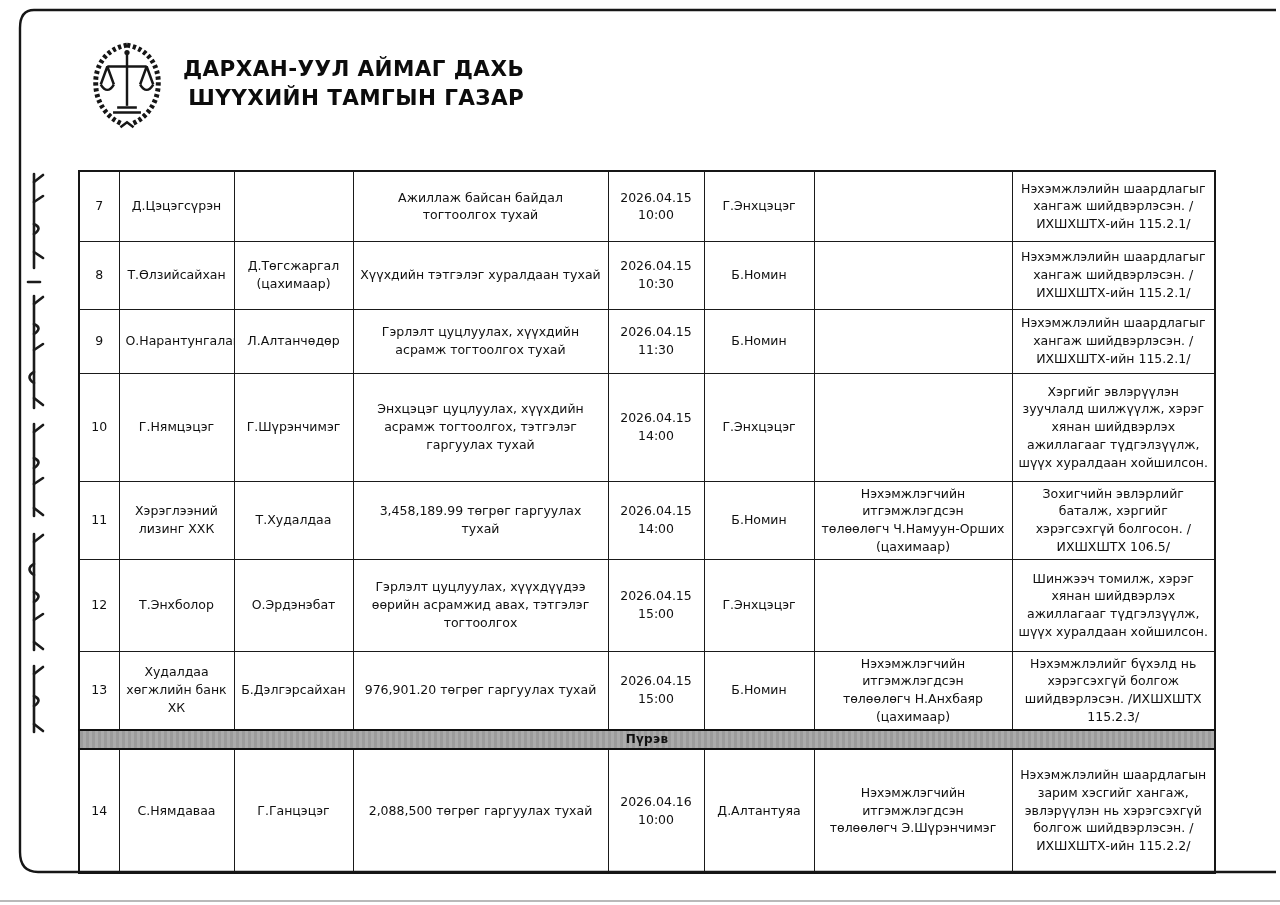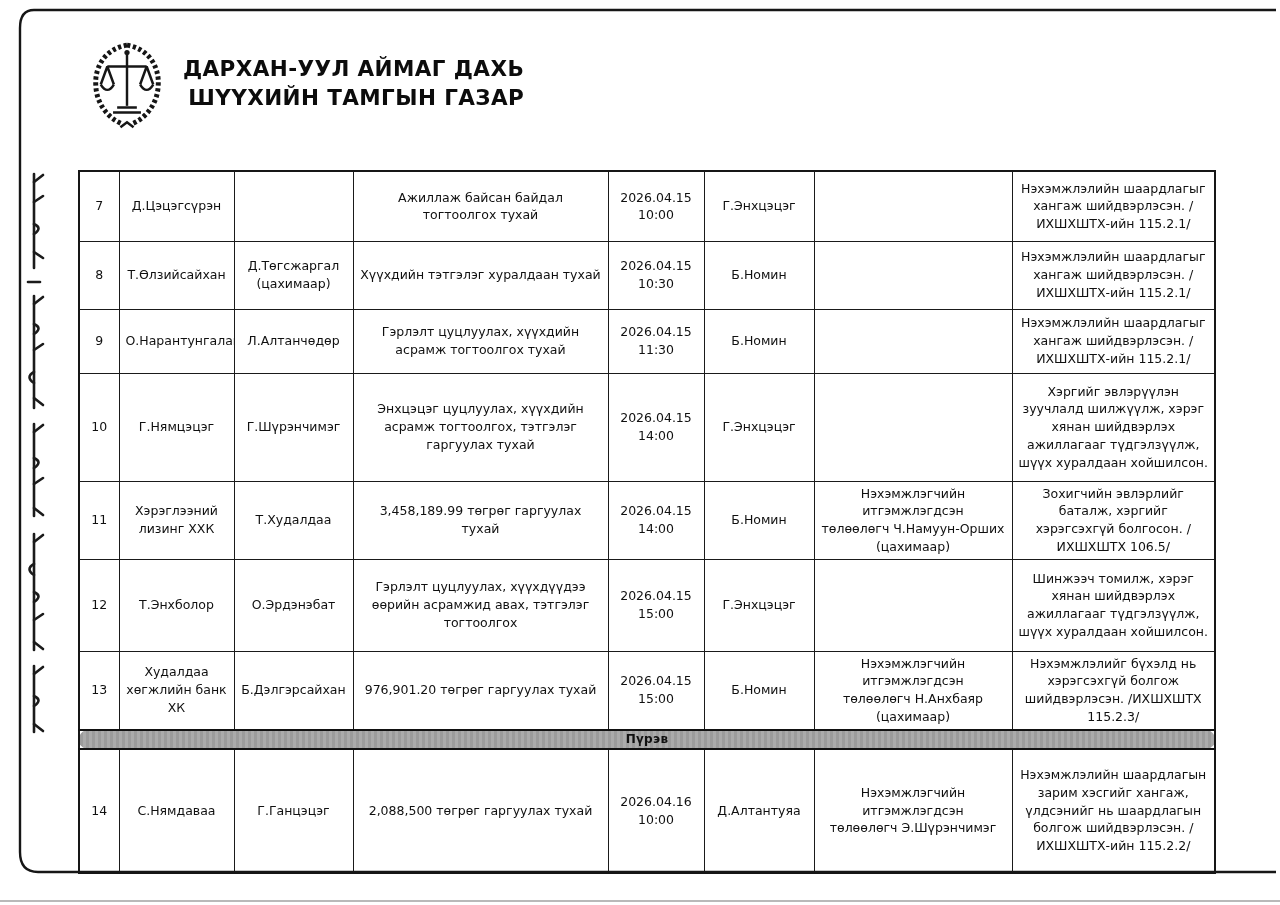--- a/index.html
+++ b/index.html
@@ -28,21 +28,20 @@
     padding:3px 6px;line-height:1.42;
     white-space:pre-line;
     overflow:hidden;
   }
   tr.day-sep td{
     background:#a6a6a6;
     background-image:repeating-linear-gradient(90deg,rgba(0,0,0,.06) 0 3px,rgba(255,255,255,.05) 3px 6px);
     font-weight:bold;font-size:12px;padding:0 4px;
     border-top:2px solid #111;border-bottom:2px solid #111;
     letter-spacing:.3px;
-    border-radius:9px;
   }
   .scan-bottom-edge{
     position:absolute;left:0;right:0;bottom:3px;height:2px;background:#b9b9b9;
   }
 </style>
 </head>
 <body>
 
 <svg class="frame-svg" viewBox="0 0 1280 905">
   <path d="M34,10 H1276" fill="none" stroke="#161616" stroke-width="2.4"></path>
@@ -194,16 +193,16 @@
     <tr style="height:124px">
       <td>14</td>
       <td>С.Нямдаваа</td>
       <td>Г.Ганцэцэг</td>
       <td>2,088,500 төгрөг гаргуулах тухай</td>
       <td>2026.04.16
 10:00</td>
       <td>Д.Алтантуяа</td>
       <td>Нэхэмжлэгчийн итгэмжлэгдсэн
 төлөөлөгч Э.Шүрэнчимэг</td>
-      <td>Нэхэмжлэлийн шаардлагын зарим хэсгийг хангаж, үлдсэнийг нь шаардлагын болгож шийдвэрлэсэн. /ИХШХШТХ-ийн 115.2.2/</td>
+      <td>Нэхэмжлэлийн шаардлагын зарим хэсгийг хангаж, эвлэрүүлэн нь хэрэгсэхгүй болгож шийдвэрлэсэн. /ИХШХШТХ-ийн 115.2.2/</td>
     </tr>
   </tbody>
 </table>
 
 </body></html>

